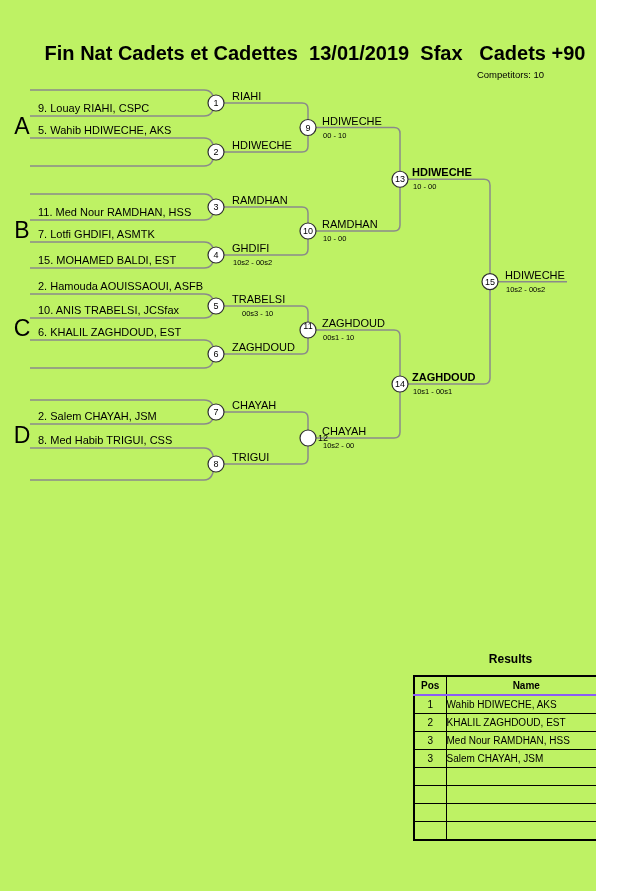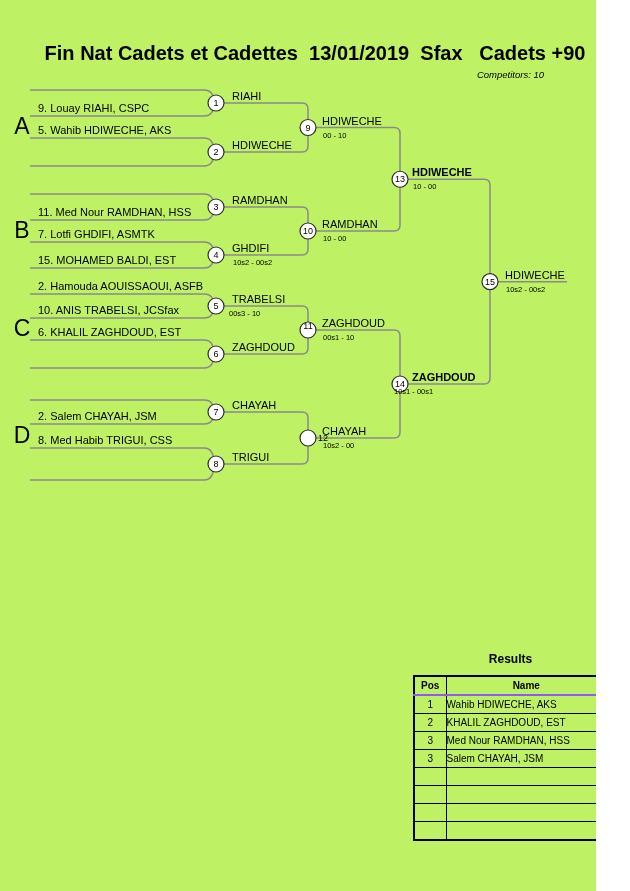--- a/index.html
+++ b/index.html
@@ -6,21 +6,21 @@
   #page {
     position:relative; width:596px; height:891px; background:#bef264;
     font-family:"Liberation Sans", sans-serif; color:#000; overflow:hidden;
   }
   #lines { position:absolute; left:0; top:0; }
   .title {
     position:absolute; top:42px; left:0; width:630px;
     font-size:20px; font-weight:bold; text-align:center; white-space:pre;
   }
   .competitors {
-    position:absolute; top:69px; right:52px; font-size:9.5px;font-style:italic;
+    position:absolute; top:69px; right:52px; font-size:9.5px;
   }
   .group-letter {
     position:absolute; left:9px; width:26px; font-size:23px; line-height:26px; text-align:center;
   }
   .slot-name {
     position:absolute; left:38px; width:175px; height:14px;
     font-size:11px; line-height:14px; white-space:nowrap;
   }
   .match-number {
     position:absolute; width:16px; height:16px; line-height:16px;
@@ -100,21 +100,21 @@
       <div class="winner-label" style="left: 232px; top: 89px;">RIAHI</div>
       <div class="match-number" style="left: 208px; top: 144px;">2</div>
       <div class="winner-label" style="left: 232px; top: 138px;">HDIWECHE</div>
       <div class="match-number" style="left: 208px; top: 199px;">3</div>
       <div class="winner-label" style="left: 232px; top: 193px;">RAMDHAN</div>
       <div class="match-number" style="left: 208px; top: 247px;">4</div>
       <div class="winner-label" style="left: 232px; top: 241px;">GHDIFI</div>
       <div class="score-label" style="left: 233px; top: 258px;">10s2 - 00s2</div>
       <div class="match-number" style="left: 208px; top: 298px;">5</div>
       <div class="winner-label" style="left: 232px; top: 292px;">TRABELSI</div>
-      <div class="score-label" style="left: 217px; top: 309px; padding-left: 12px;">00s3 - 10</div>
+      <div class="score-label" style="left: 230px; top: 309px; padding-left: 12px;">00s3 - 10</div>
       <div class="match-number" style="left: 208px; top: 346px;">6</div>
       <div class="winner-label" style="left: 232px; top: 340px;">ZAGHDOUD</div>
       <div class="match-number" style="left: 208px; top: 404px;">7</div>
       <div class="winner-label" style="left: 232px; top: 398px;">CHAYAH</div>
       <div class="match-number" style="left: 208px; top: 456px;">8</div>
       <div class="winner-label" style="left: 232px; top: 450px;">TRIGUI</div>
       <div class="match-number" style="left: 300px; top: 119.5px;">9</div>
       <div class="winner-label" style="left: 322px; top: 113.5px;">HDIWECHE</div>
       <div class="score-label" style="left: 323px; top: 130.5px;">00 - 10</div>
       <div class="match-number" style="left: 300px; top: 223px;">10</div>
@@ -124,21 +124,21 @@
       <div class="winner-label" style="left: 322px; top: 316px;">ZAGHDOUD</div>
       <div class="score-label" style="left: 323px; top: 333px;">00s1 - 10</div>
       <div class="match-number" style="left: 291px; top: 430px; padding-left: 24px;">12</div>
       <div class="winner-label" style="left: 322px; top: 424px;">CHAYAH</div>
       <div class="score-label" style="left: 323px; top: 441px;">10s2 - 00</div>
       <div class="match-number" style="left: 392px; top: 171.25px;">13</div>
       <div class="winner-label bold" style="left: 412px; top: 165.25px;">HDIWECHE</div>
       <div class="score-label" style="left: 413px; top: 182.25px;">10 - 00</div>
       <div class="match-number" style="left: 392px; top: 376px;">14</div>
       <div class="winner-label bold" style="left: 412px; top: 370px;">ZAGHDOUD</div>
-      <div class="score-label" style="left: 394px; top: 387px;">10s1 - 00s1</div>
+      <div class="score-label" style="left: 413px; top: 387px;">10s1 - 00s1</div>
       <div class="match-number" style="left: 482px; top: 273.625px;">15</div>
       <div class="winner-label" style="left: 505px; top: 267.625px;">HDIWECHE</div>
       <div class="score-label" style="left: 506px; top: 284.625px;">10s2 - 00s2</div>
     </div>
 
   <div class="results-title">Results</div>
   <table class="results">
     <colgroup>
         <col class="c-pos">
         <col class="c-name">

